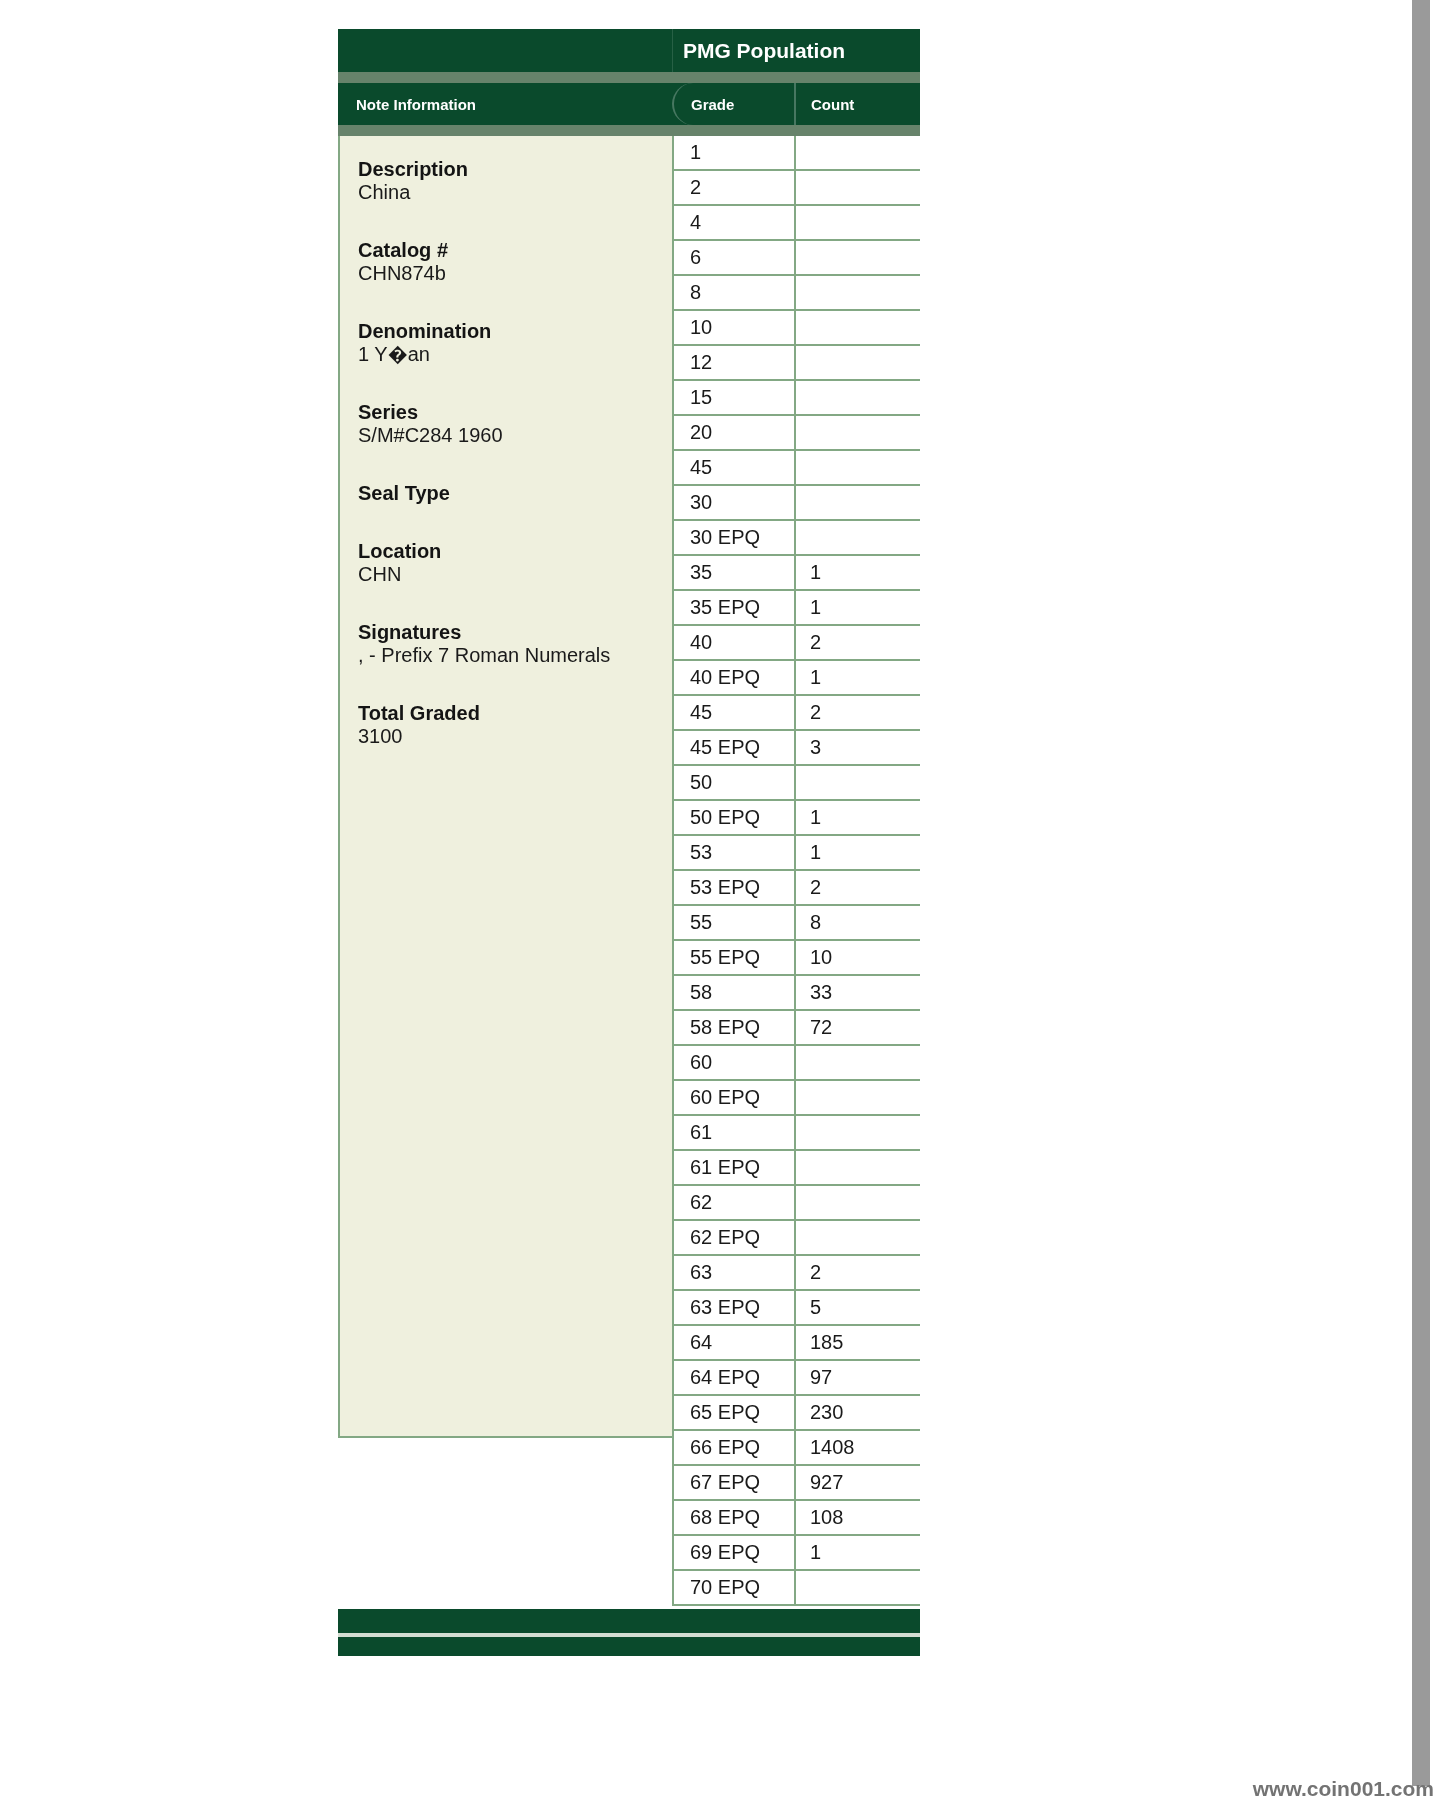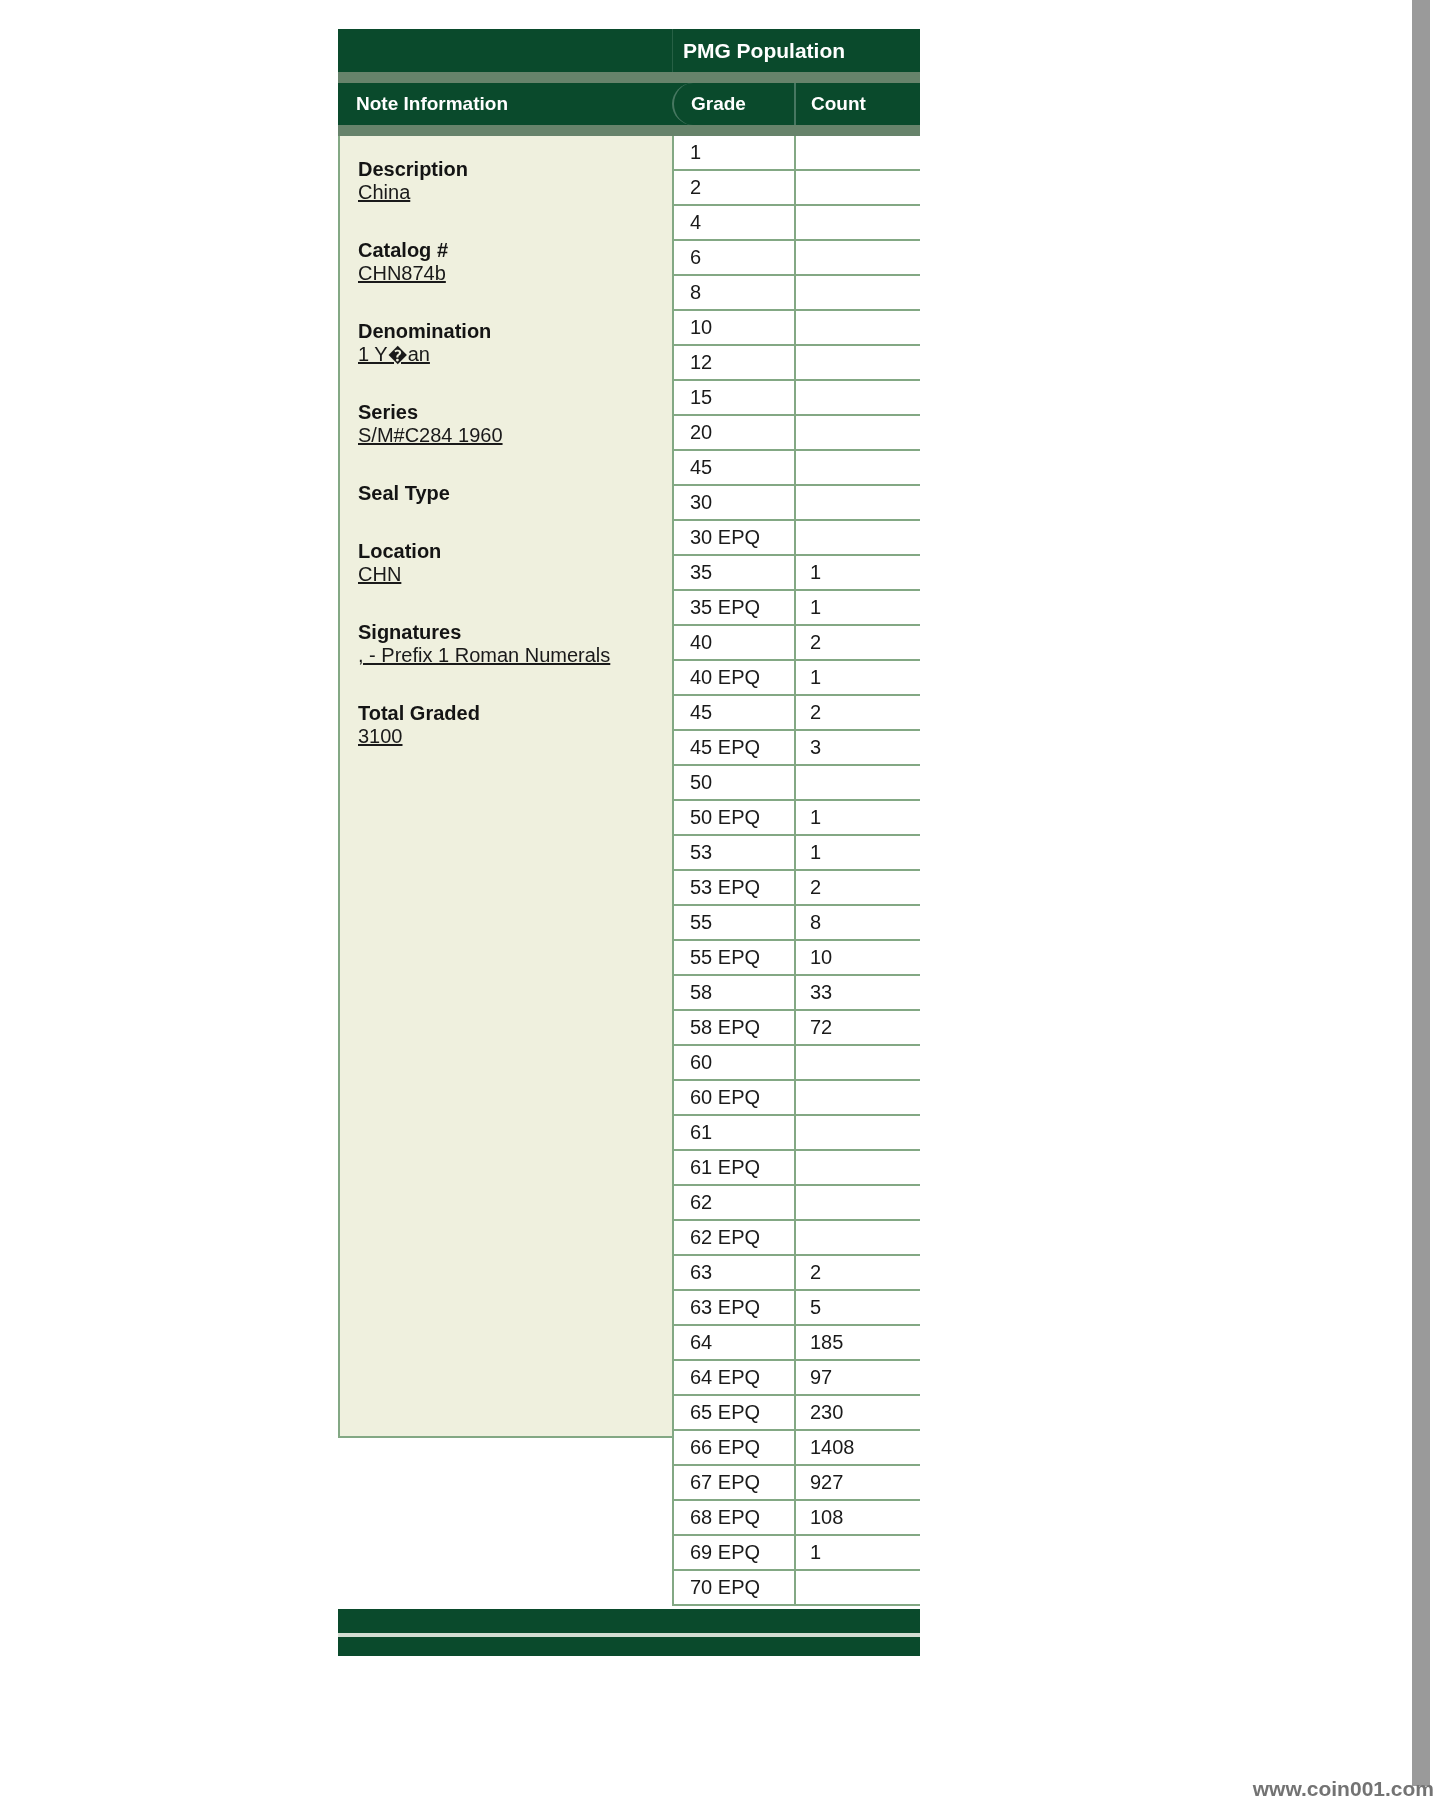--- a/index.html
+++ b/index.html
@@ -15,34 +15,34 @@
   .top-bar { height: 43px; background: #0a4a2c; display: flex; position: relative; }
   .top-bar::after { content: ""; position: absolute; left: 334px; top: 0; width: 1px; height: 100%;
     background: rgba(255,255,255,0.12); }
   .top-bar .spacer { width: 270px; }
   .top-bar .title-cell { width: 312px; color: #ffffff; font-weight: bold; font-size: 21px;
     display: flex; align-items: center; justify-content: center; }
 
   .strip { height: 11px; background: #67836b; }
 
   .header-row { height: 42px; background: #0a4a2c; display: flex; color: #ffffff;
-    font-weight: bold; font-size: 19px; }
+    font-weight: bold; font-size: 15px; }
   .header-cell { display: flex; align-items: center; box-sizing: border-box; }
   .hc-note  { width: 334px; padding-left: 18px; }
   .hc-grade { width: 122px; padding-left: 17px; border-left: 2px solid rgba(255,255,255,0.25); border-radius: 21px; }
   .hc-count { width: 100px; padding-left: 15px; border-left: 2px solid rgba(255,255,255,0.25); }
 
   .tbody { display: flex; }
   .note-info-panel { width: 334px; height: 1302px; box-sizing: border-box;
     background: #eff0de;
     border-left: 2px solid #83a884; border-bottom: 2px solid #83a884;
     padding: 22px 18px 0 18px; }
   .info-group { margin-bottom: 35px; }
   .info-label { font-weight: bold; font-size: 20px; line-height: 23px; color: #141414; }
-  .info-value { font-size: 20px; line-height: 23px; color: #1a1a1a; text-decoration: underline; }
+  .info-value { font-size: 20px; line-height: 23px; color: #1a1a1a; }
 
   .pop-rows { width: 248px; }
   .pop-row { display: flex; height: 35px; }
   .cell { box-sizing: border-box; border-bottom: 2px solid #83a884; border-left: 2px solid #83a884;
     font-size: 20px; line-height: 33px; color: #1a1a1a; background: #ffffff;
     white-space: nowrap; overflow: hidden; }
   .grade-cell { width: 122px; padding-left: 16px; }
   .count-cell { width: 126px; padding-left: 14px; }
 
   .footer-bar1 { margin-top: 3px; height: 24px; background: #0a4a2c; }
@@ -95,21 +95,21 @@
         </div>
         <div class="info-group">
           <div class="info-label">Seal Type</div>
         </div>
         <div class="info-group">
           <div class="info-label">Location</div>
           <div class="info-value">CHN</div>
         </div>
         <div class="info-group">
           <div class="info-label">Signatures</div>
-          <div class="info-value">, - Prefix 1 Roman Numerals</div>
+          <div class="info-value">, - Prefix 7 Roman Numerals</div>
         </div>
         <div class="info-group">
           <div class="info-label">Total Graded</div>
           <div class="info-value">3100</div>
         </div>
       </div>
     <div class="pop-rows">
         <div class="pop-row">
           <div class="cell grade-cell">1</div>
           <div class="cell count-cell"></div>

